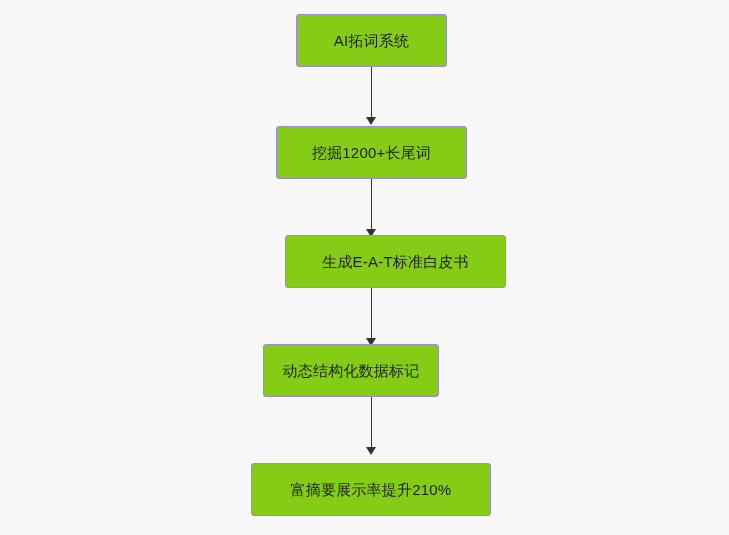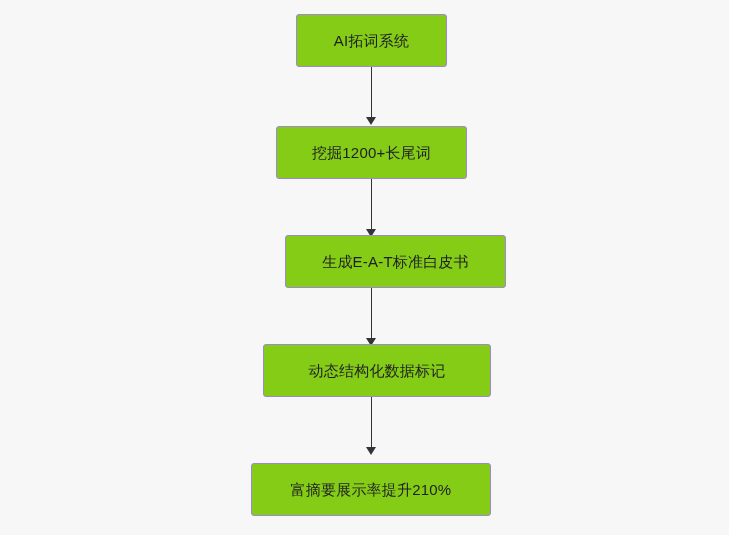--- a/index.html
+++ b/index.html
@@ -60,20 +60,20 @@
   <div class="node" style="left:276px; top:126px; width:191px; height:53px;">挖掘1200+长尾词</div>
 
   <div class="edge" style="left:371px; top:179px; height:52px;"></div>
   <div class="arrowhead" style="left:366px; top:229px;"></div>
 
   <div class="node" style="left:261px; top:235px; width:221px; height:53px;margin-left:24px;">生成E-A-T标准白皮书</div>
 
   <div class="edge" style="left:371px; top:288px; height:52px;"></div>
   <div class="arrowhead" style="left:366px; top:338px;"></div>
 
-  <div class="node" style="left:263px; top:344px; width:228px; height:53px;">动态结构化数据标记</div>
+  <div class="node" style="left:263px; top:344px; width:176px; height:53px;">动态结构化数据标记</div>
 
   <div class="edge" style="left:371px; top:397px; height:52px;"></div>
   <div class="arrowhead" style="left:366px; top:447px;"></div>
 
   <div class="node" style="left:251px; top:463px; width:240px; height:53px;">富摘要展示率提升210%</div>
 
 </div>
 
 </body></html>

